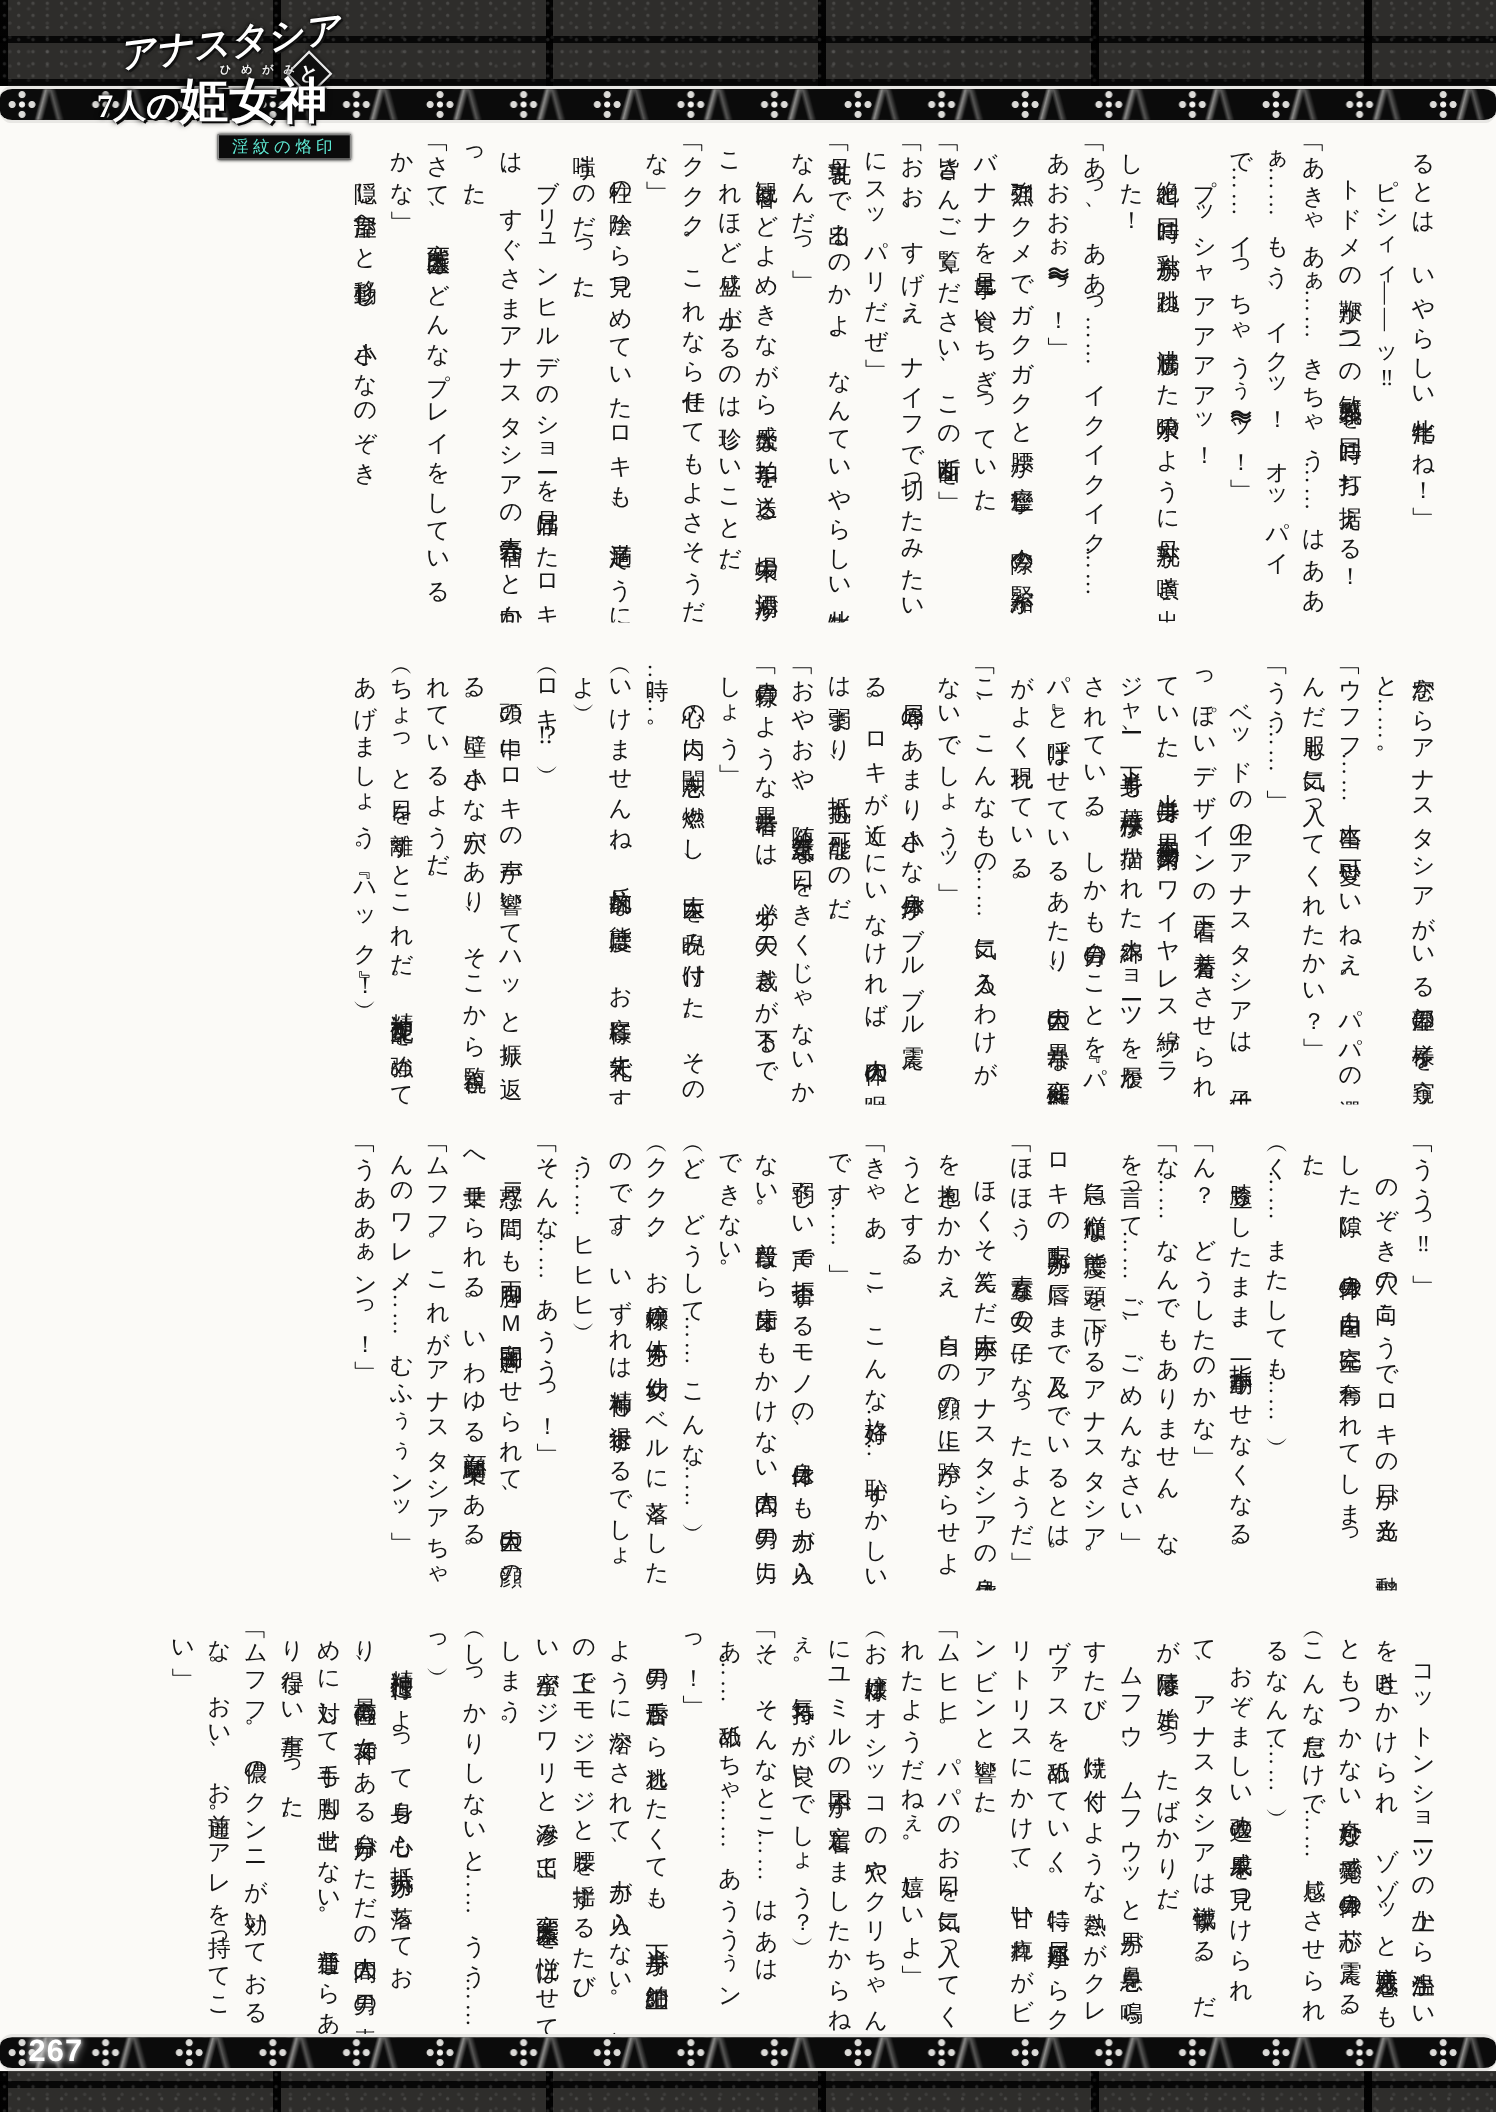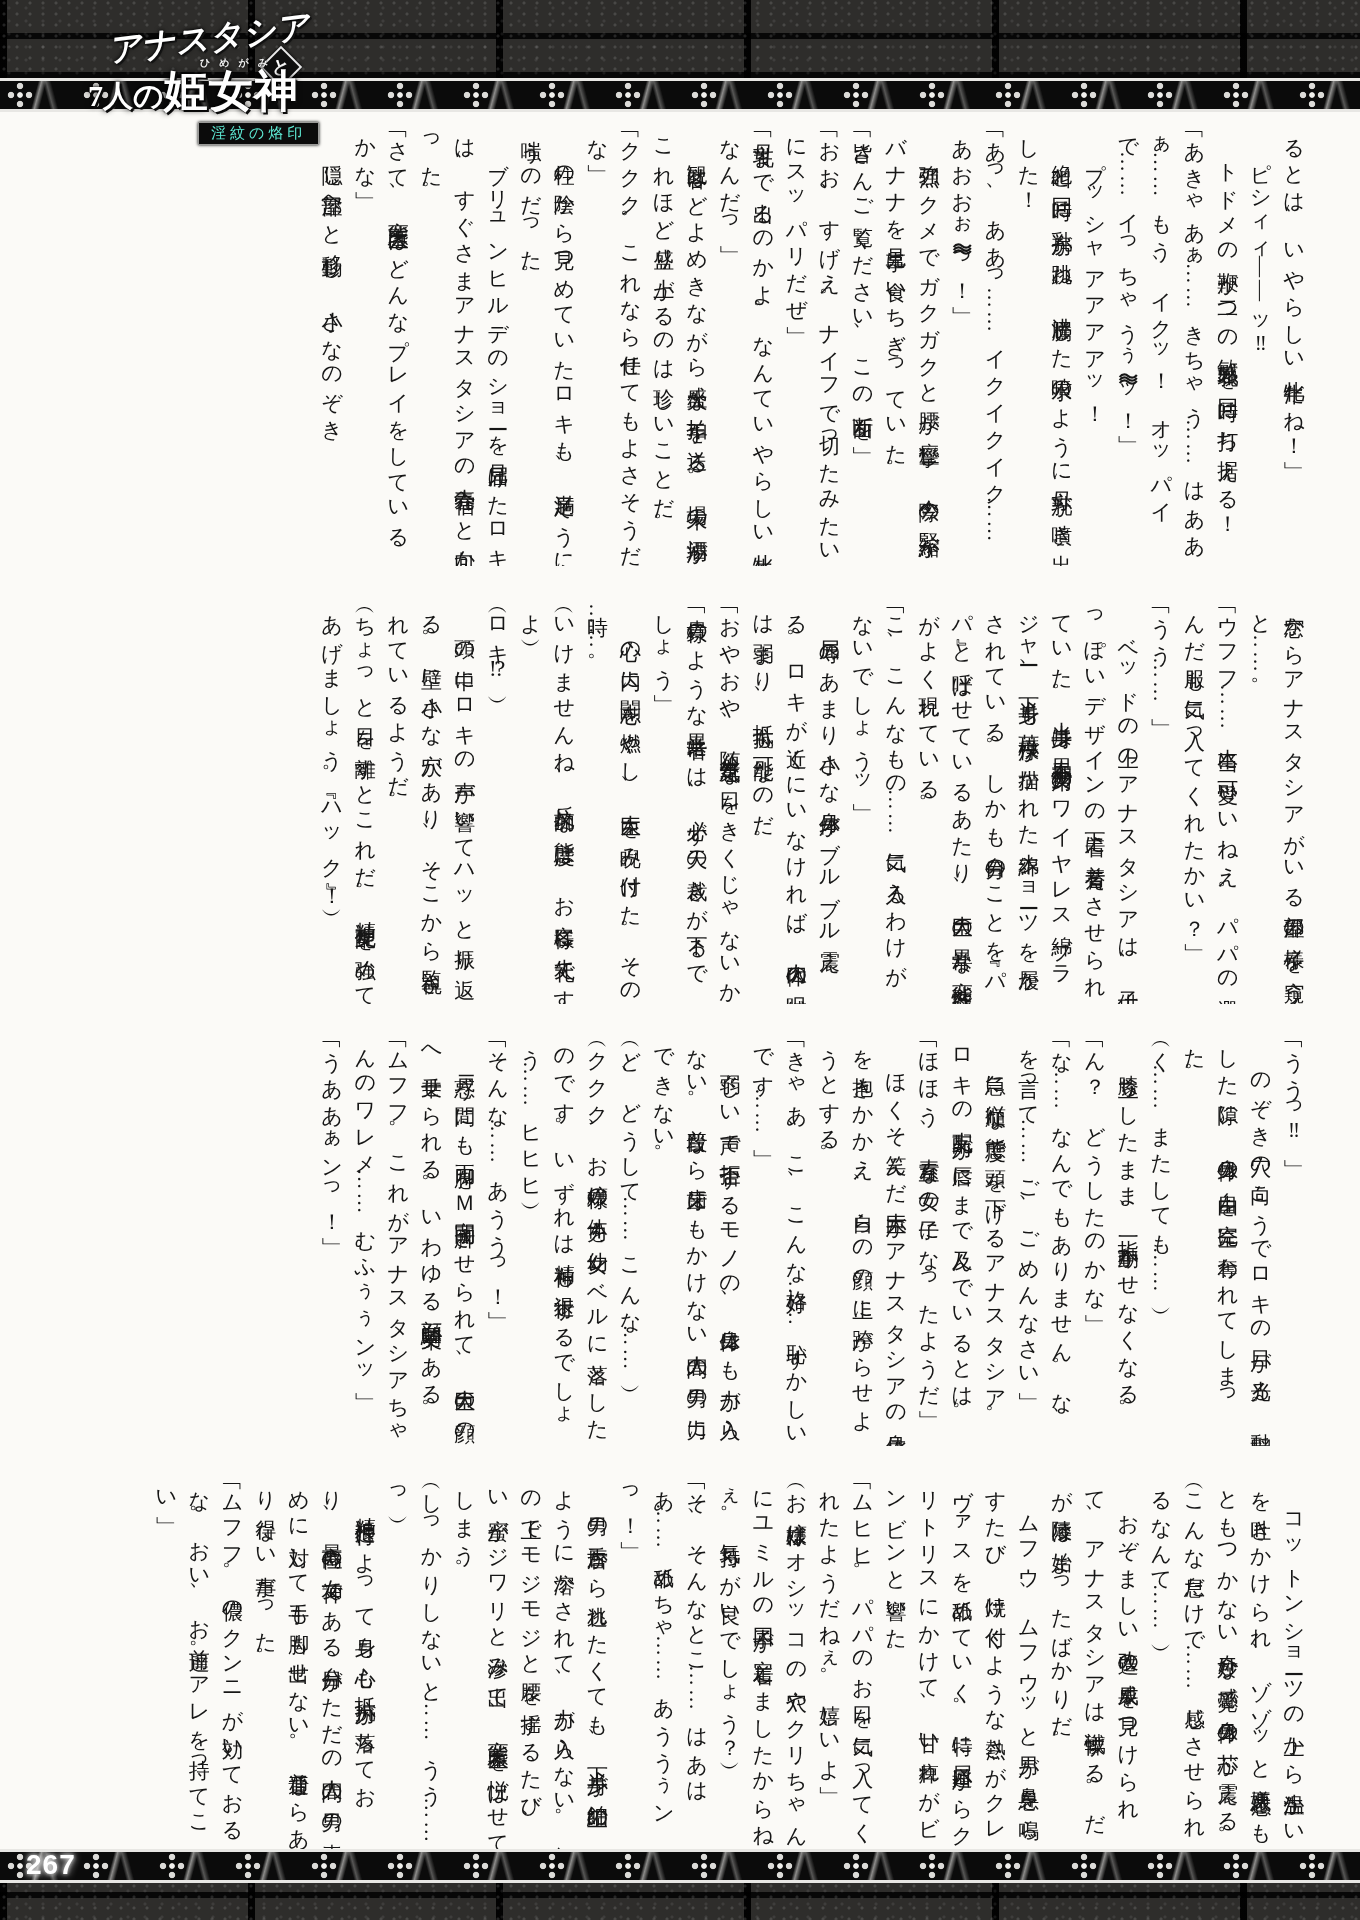--- a/index.html
+++ b/index.html
@@ -32,20 +32,21 @@
     background-image:
       radial-gradient(circle at 20px 14px, #f1f0ed 2.4px, transparent 3.2px),
       radial-gradient(circle at 20px 5px,  #dcdbd8 2.8px, transparent 3.6px),
       radial-gradient(circle at 20px 23px, #dcdbd8 2.8px, transparent 3.6px),
       radial-gradient(circle at 11px 14px, #dcdbd8 2.8px, transparent 3.6px),
       radial-gradient(circle at 29px 14px, #dcdbd8 2.8px, transparent 3.6px),
       linear-gradient(105deg, transparent 46%, rgba(226,225,222,.6) 50%, transparent 56%),
       linear-gradient(75deg, transparent 60%, rgba(226,225,222,.35) 64%, transparent 70%);
     background-size:76px 28px;
     background-repeat:repeat-x;
+    border-radius:11px;
   }
   .frieze-bottom{position:relative;}
   
   .logo{position:absolute;left:88px;top:10px;width:300px;height:140px;z-index:6;color:#fff;}
   .logo-line1{
     position:absolute;left:22px;top:6px;
     font-size:33px;font-weight:bold;letter-spacing:0px;white-space:nowrap;
     transform:rotate(-7deg) skewX(-12deg);
     text-shadow:0 0 5px #000,0 0 2px #000,2px 2px 0 #1a1a1a;
   }

